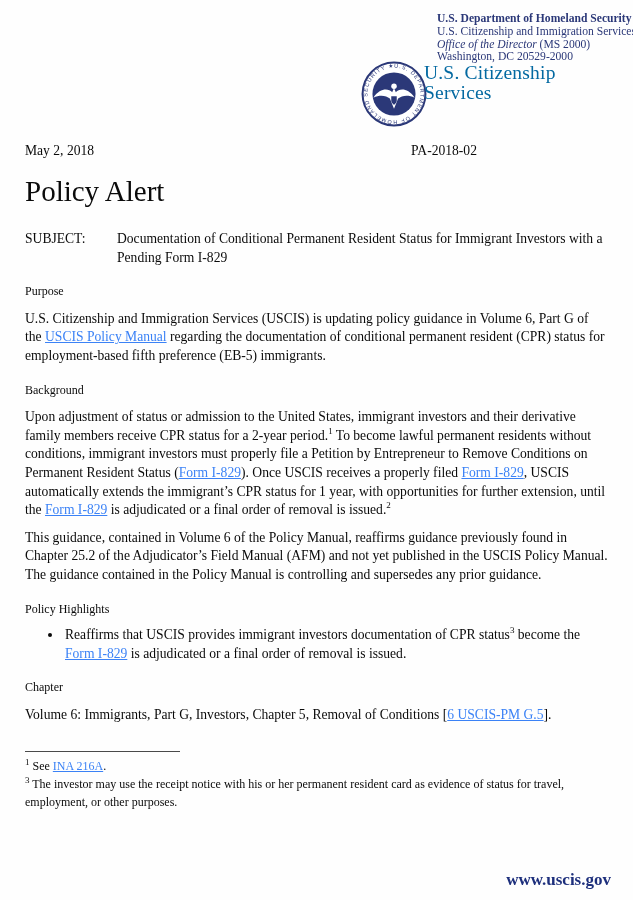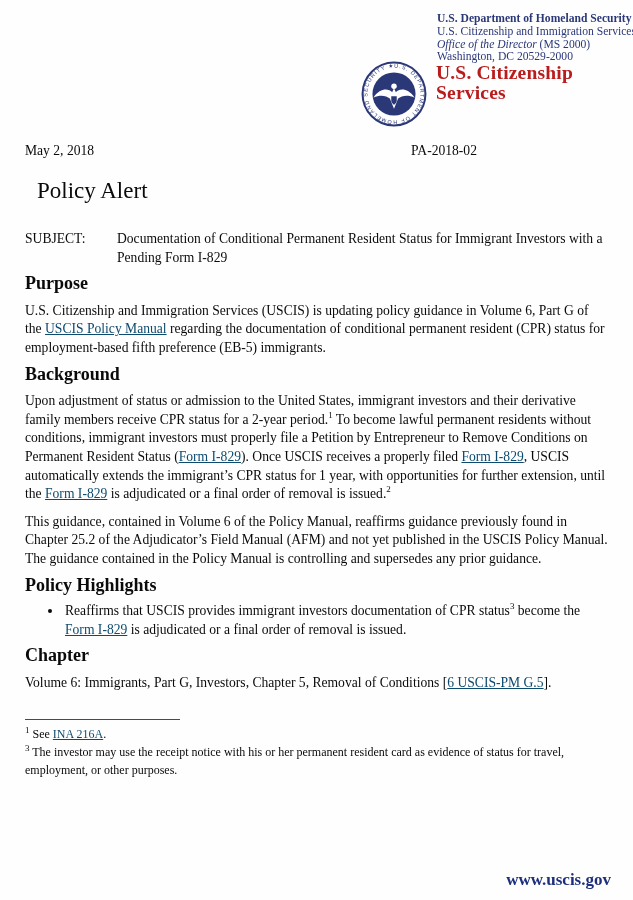--- a/index.html
+++ b/index.html
@@ -7,34 +7,34 @@
     width:633px;height:900px;position:relative;background:#fefefe;
     font-family:"Liberation Serif",serif;color:#0a0a0a;overflow:hidden;
     margin:0 auto;box-sizing:border-box;
   }
   
   .header{position:relative;height:138px;}
   .addr{position:absolute;left:437px;top:13px;font-size:11.6px;line-height:12.8px;color:#2b3878;white-space:nowrap;}
   .addr .b{font-weight:bold;}
   .addr .i{font-style:italic;}
   .seal{position:absolute;left:361px;top:61px;width:66px;height:66px;}
-  .wordmark{position:absolute;left:436px;top:63px;font-weight:bold;color:#b91c1c;font-size:19.5px;line-height:19.5px;letter-spacing:.2px;}
+  .wordmark{position:absolute;left:424px;top:63px;font-weight:normal;color:#0369a1;font-size:19.5px;line-height:19.5px;letter-spacing:.2px;}
   
   .content{padding:0 25px;font-size:13.6px;line-height:18.6px;}
   .meta-row{position:relative;margin-top:4px;height:19px;}
   .pa-number{position:absolute;left:386px;top:0;}
-  .doc-title{font-size:23px;line-height:32px;font-weight:normal;margin:14px 0 0 12px;}
+  .doc-title{font-size:29px;line-height:32px;font-weight:normal;margin:14px 0 0 0;}
   .subject-row{display:flex;margin-top:23px;}
   .subject-label{width:92px;flex:none;}
   .subject-text{flex:1;}
-  h3.sec{font-size:18px;line-height:18.6px;font-weight:bold;margin:7px 0 0 0;}
+  h3.sec{font-size:12px;line-height:18.6px;font-weight:normal;margin:15px 0 0 0;}
   p.body{margin:9px 0 0 0;}
   ul.hl{margin:8px 0 0 0;padding:0 0 0 38px;}
   ul.hl li{margin:0;padding-left:2px;}
-  a.doc-link{color:#0c4a6e;cursor:pointer;}
+  a.doc-link{color:#3b82f6;cursor:pointer;}
   sup{font-size:9px;line-height:0;}
   
   .footnotes{margin-top:27px;font-size:12px;line-height:17.8px;}
   .fn-rule{border:none;border-top:1.6px solid #4a4a4a;width:155px;margin:0 0 6px 0;}
   .footnote{margin:0;}
   
   .footer-url{position:absolute;right:22px;bottom:10px;font-weight:bold;color:#1d2f7c;font-size:17px;text-decoration:none;}
 </style>
 </head>
 <body>

